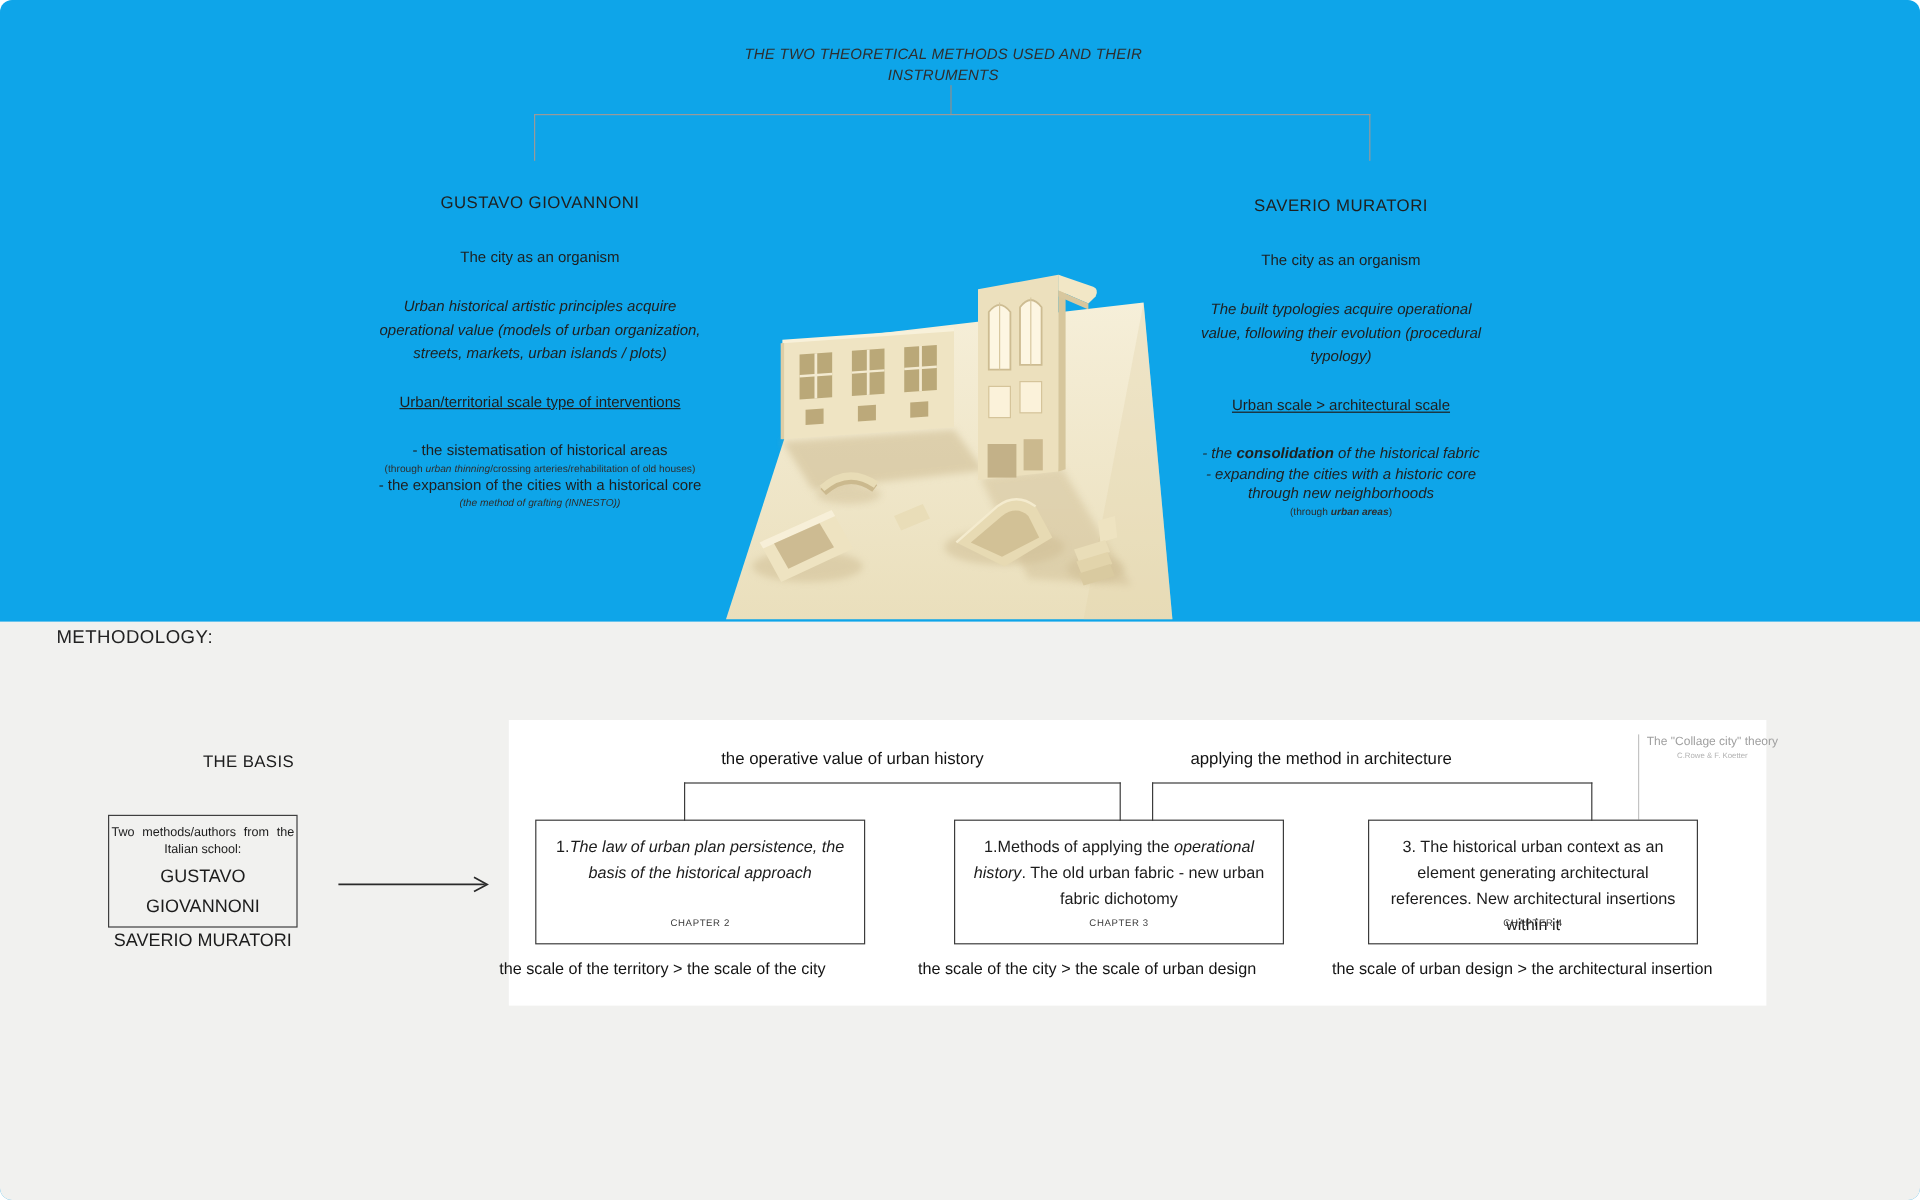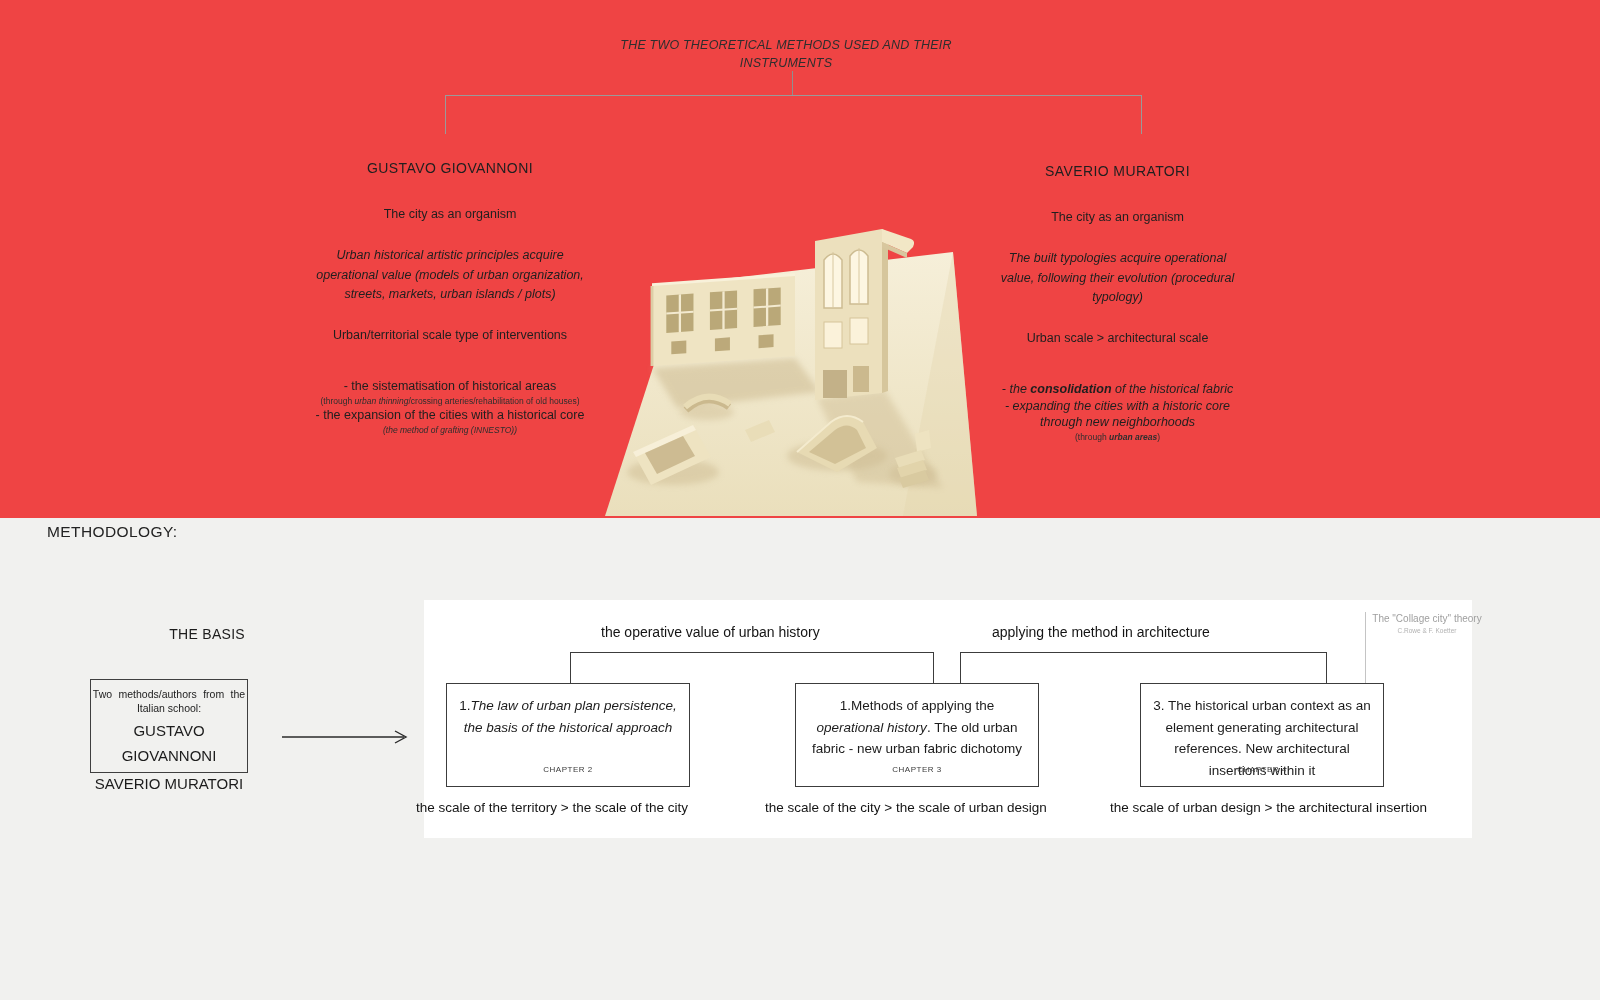--- a/index.html
+++ b/index.html
@@ -1,54 +1,54 @@
 <!DOCTYPE html>
 <html><head>
 <meta charset="utf-8">
 <style>
   html,body{margin:0;padding:0;background:#ffffff;}
-  .stage{position:relative;width:1600px;height:1000px;background:#ef4444;overflow:hidden;
-         font-family:"Liberation Sans",sans-serif;color:#1c1c1c;}
+  .stage{position:relative;width:1600px;height:1000px;background:#0ea5e9;overflow:hidden;
+         font-family:"Liberation Sans",sans-serif;color:#1c1c1c;border-radius:10px;}
   .abs{position:absolute;}
 
   .band{left:0;top:518px;width:1600px;height:482px;background:#f1f1ef;}
 
   
   .title{left:616px;top:37px;width:340px;font-size:12.5px;font-style:italic;color:#2e2e2e;
          line-height:1.4;letter-spacing:.2px;text-align:center;}
   .tb-stub{left:792px;top:71px;width:1px;height:24px;background:#8f8f8f;}
   .tb{left:445px;top:95px;width:695px;height:38px;border:1px solid #9a9a9a;border-bottom:none;}
 
   
   .col{font-size:12.5px;line-height:1.45;text-align:center;color:#1f1f1f;}
   .col-left{left:305px;top:158px;width:290px;}
   .col-right{left:980px;top:161px;width:275px;}
   .col .name{font-size:14px;letter-spacing:.4px;margin-bottom:27px;}
   .col .org{margin-bottom:23px;}
   .col .para{font-style:italic;line-height:1.55;margin-bottom:21px;}
-  .col .scale{margin-bottom:34px;}
+  .col .scale{margin-bottom:23px;text-decoration:underline;}
   .col .item{line-height:1.35;}
   .col .small{font-size:8.5px;line-height:1.45;color:#2e2e2e;}
   .col .smallit{font-size:8.5px;font-style:italic;line-height:1.45;color:#2e2e2e;}
 
   
   .meth-label{left:47px;top:523px;font-size:15.5px;letter-spacing:.4px;color:#222;}
   .basis-title{left:95px;top:626px;width:150px;font-size:14px;letter-spacing:.3px;text-align:right;}
   .basis-box{left:90px;top:679px;width:158px;height:94px;border:1px solid #3f3f3f;
              text-align:center;padding-top:7px;box-sizing:border-box;}
   .bi{font-size:10.5px;line-height:1.35;}
   .bi1{word-spacing:3.5px;}
   .bn{font-size:15px;line-height:25px;margin-top:3px;}
 
   .panel{left:424px;top:600px;width:1048px;height:238px;background:#ffffff;}
 
   .blab{top:24px;width:300px;font-size:14px;text-align:left;color:#141414;}
   .brk{top:52px;height:31px;border:1px solid #3c3c3c;border-bottom:none;}
 
-  .mbox{top:83px;width:244px;height:104px;border:1.5px solid #3c3c3c;box-sizing:border-box;
+  .mbox{top:83px;width:275px;height:104px;border:1.5px solid #3c3c3c;box-sizing:border-box;
         text-align:center;font-size:13.5px;line-height:1.6;padding:11px 12px 0;}
   .chap{position:absolute;left:0;right:0;bottom:9px;font-size:8px;letter-spacing:.5px;color:#3a3a3a;}
   .cap{top:200px;width:360px;font-size:13.5px;text-align:left;color:#141414;}
 
   .note-line{left:941px;top:12px;width:1px;height:71px;background:#c4c4c4;}
   .note{left:944px;top:13px;width:118px;text-align:center;color:#9f9f9f;}
   .nt{font-size:10px;line-height:1.2;}
   .na{font-size:6.5px;margin-top:2px;color:#b2b2b2;}
 
   .model{left:585px;top:220px;}

